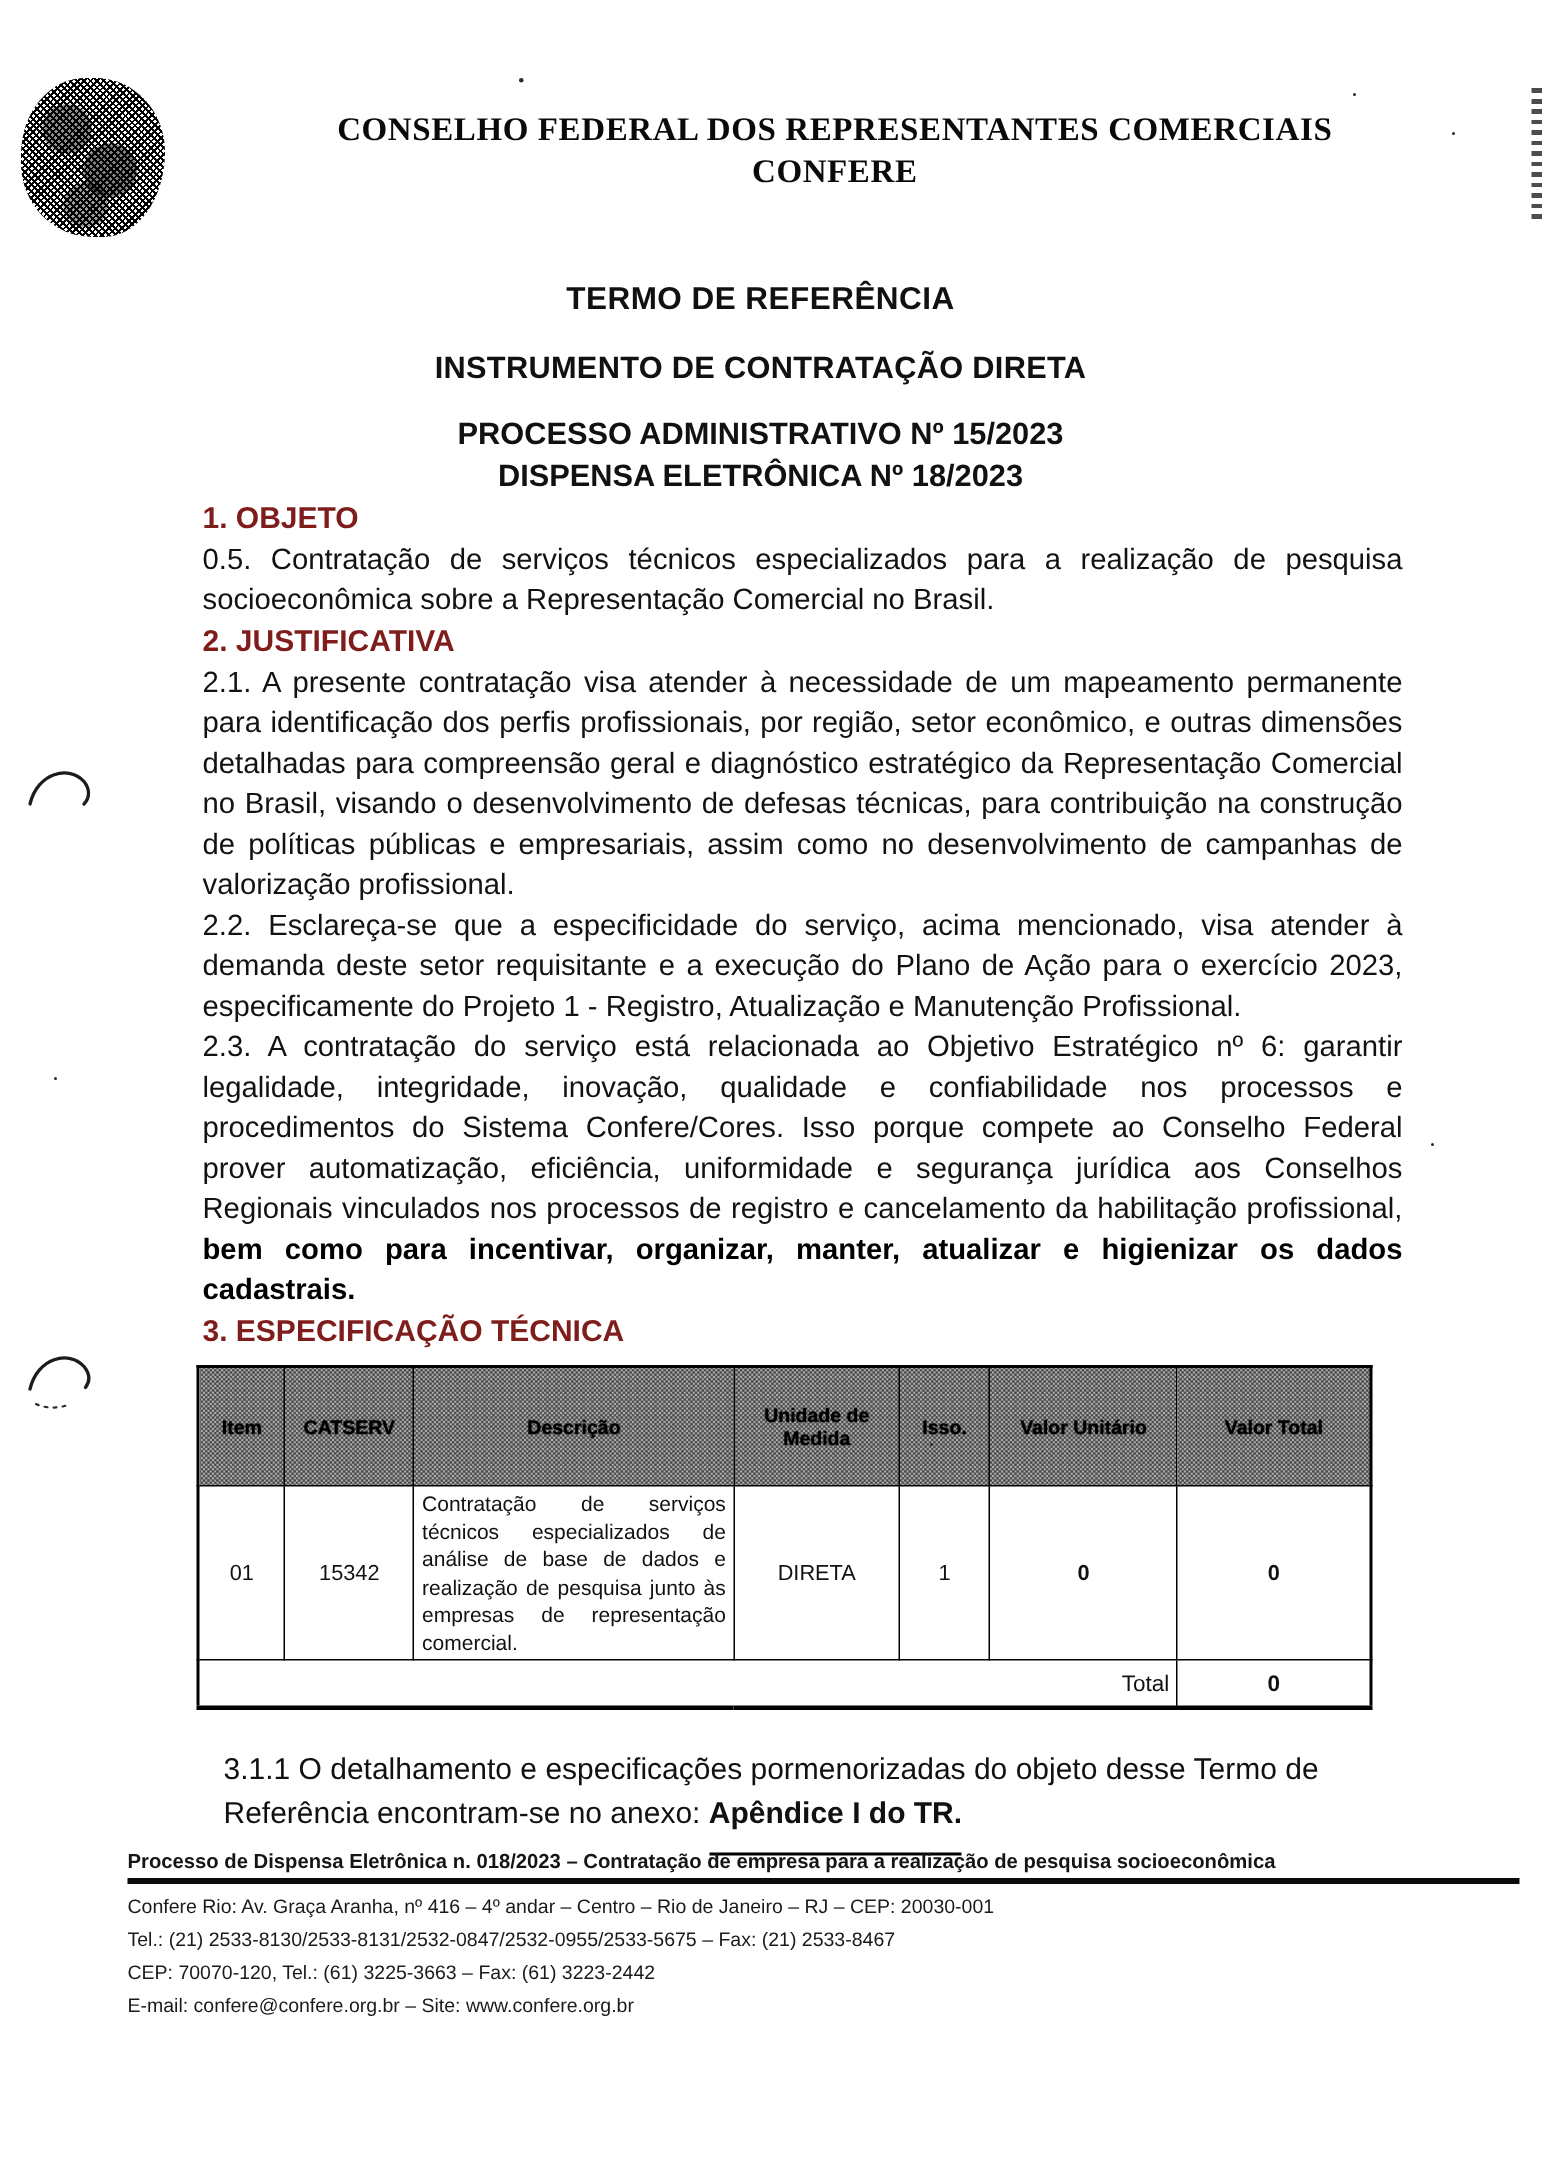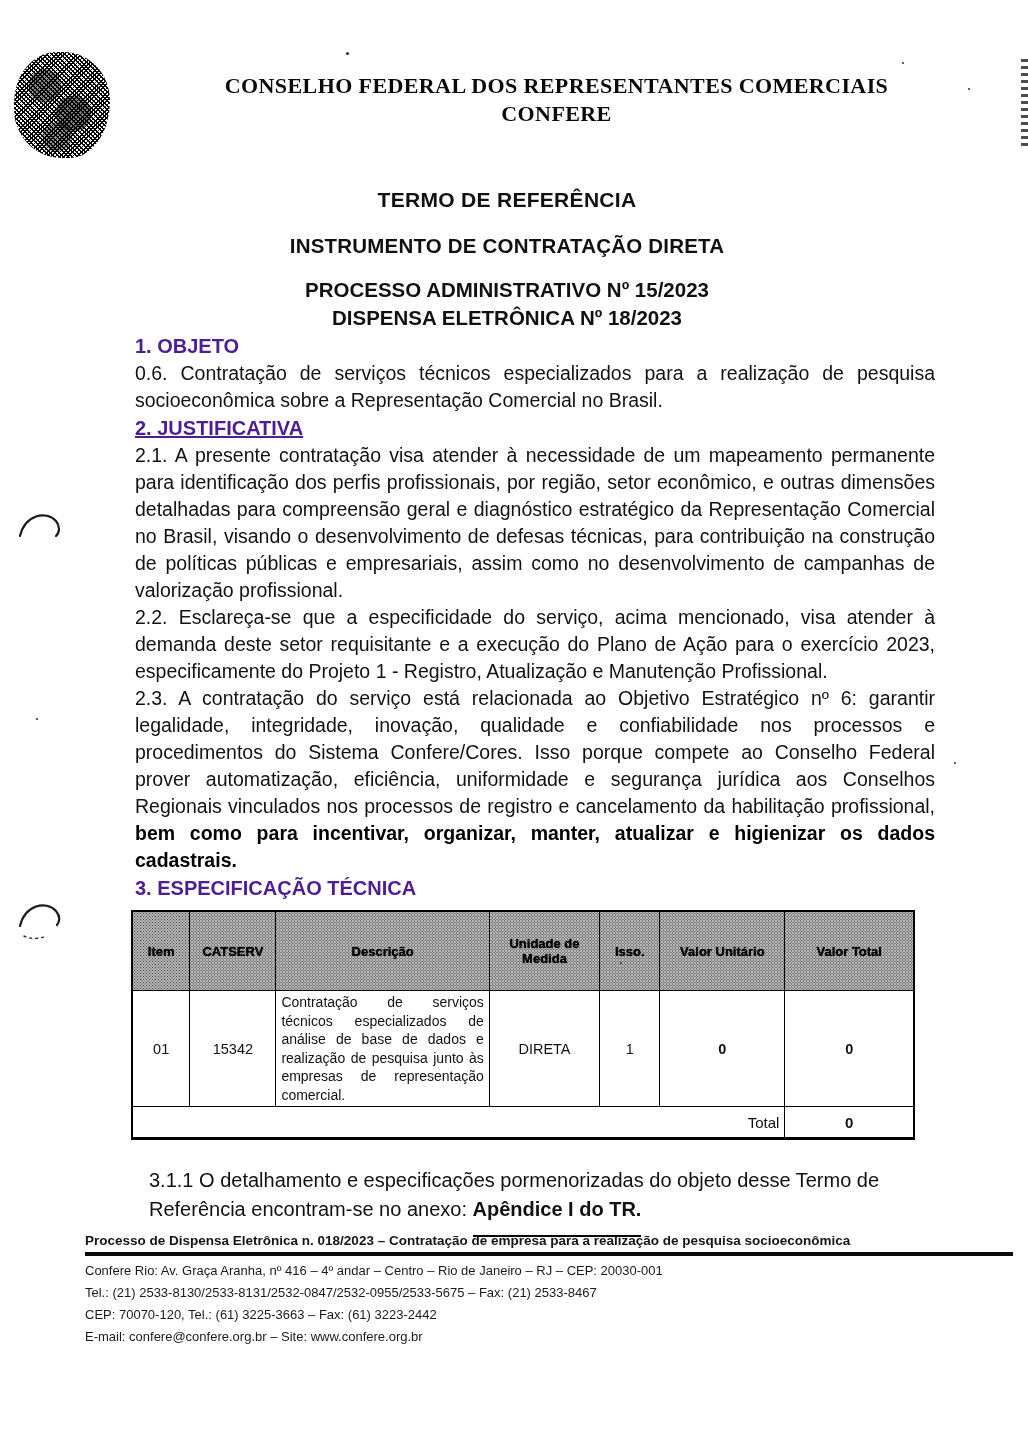--- a/index.html
+++ b/index.html
@@ -30,23 +30,23 @@
     font-family:"Liberation Serif",serif;font-weight:bold;
     font-size:22px;line-height:28px;letter-spacing:.4px;color:#0a0a0a;
   }
   
   .titles{width:800px;margin:30px auto 0 auto;text-align:center;padding-right:14px;}
   .t-main{font-size:21px;font-weight:bold;letter-spacing:.3px;margin:0 0 22px 0;}
   .t-sub{font-size:20.5px;font-weight:bold;letter-spacing:.2px;margin:0 0 18px 0;}
   .t-proc{font-size:20.5px;font-weight:bold;line-height:28px;margin:0;}
   
   .content{width:800px;margin:0 auto 0 135px;}
-  h3.sec{font-size:20px;font-weight:bold;margin:0;line-height:28px;color:#4c1d95;}
+  h3.sec{font-size:20px;font-weight:bold;margin:0;line-height:28px;color:#7f1d1d;}
   .sec-objeto{margin-top:14px;}
-  .sec-just{margin-top:22px;text-decoration:underline;}
+  .sec-just{margin-top:22px;}
   .sec-espec{margin-top:17px;}
   p.body{
     font-size:19.5px;line-height:27px;margin:0;text-align:justify;
     color:#121212;
   }
   .gap17{margin-top:17px;} .gap22{margin-top:22px;}
   p.body strong{font-weight:bold;color:#000;}
   
   table.spec{
     border-collapse:collapse;width:784px;margin:8px 0 0 -4px;
@@ -118,21 +118,21 @@
   <div class="titles">
     <div class="t-main">TERMO DE REFERÊNCIA</div>
     <div class="t-sub">INSTRUMENTO DE CONTRATAÇÃO DIRETA</div>
     <div class="t-proc">PROCESSO ADMINISTRATIVO Nº 15/2023</div>
     <div class="t-proc">DISPENSA ELETRÔNICA Nº 18/2023</div>
   </div>
 
   <div class="content">
 
     <h3 class="sec sec-objeto">1. OBJETO</h3>
-    <p class="body">0.6. Contratação de serviços técnicos especializados para a realização de pesquisa socioeconômica sobre a Representação Comercial no Brasil.</p>
+    <p class="body">0.5. Contratação de serviços técnicos especializados para a realização de pesquisa socioeconômica sobre a Representação Comercial no Brasil.</p>
 
     <h3 class="sec sec-just">2. JUSTIFICATIVA</h3>
     <p class="body">2.1. A presente contratação visa atender à necessidade de um mapeamento permanente para identificação dos perfis profissionais, por região, setor econômico, e outras dimensões detalhadas para compreensão geral e diagnóstico estratégico da Representação Comercial no Brasil, visando o desenvolvimento de defesas técnicas, para contribuição na construção de políticas públicas e empresariais, assim como no desenvolvimento de campanhas de valorização profissional.</p>
     <p class="body gap17">2.2. Esclareça-se que a especificidade do serviço, acima mencionado, visa atender à demanda deste setor requisitante e a execução do Plano de Ação para o exercício 2023, especificamente do Projeto 1 - Registro, Atualização e Manutenção Profissional.</p>
     <p class="body gap22"><span>2.3. A contratação do serviço está relacionada ao Objetivo Estratégico nº 6: garantir legalidade, integridade, inovação, qualidade e confiabilidade nos processos e procedimentos do Sistema Confere/Cores. Isso porque compete ao Conselho Federal prover automatização, eficiência, uniformidade e segurança jurídica aos Conselhos Regionais vinculados nos processos de registro e cancelamento da habilitação profissional, </span><strong>bem como para incentivar, organizar, manter, atualizar e higienizar os dados cadastrais.</strong></p>
 
     <h3 class="sec sec-espec">3. ESPECIFICAÇÃO TÉCNICA</h3>
 
     <table class="spec">
       <colgroup>

